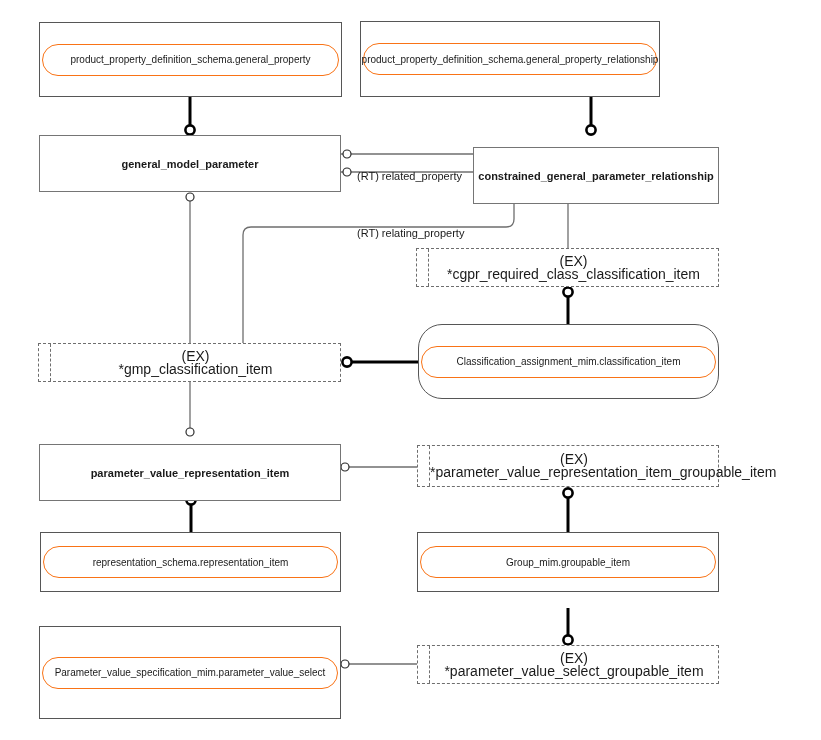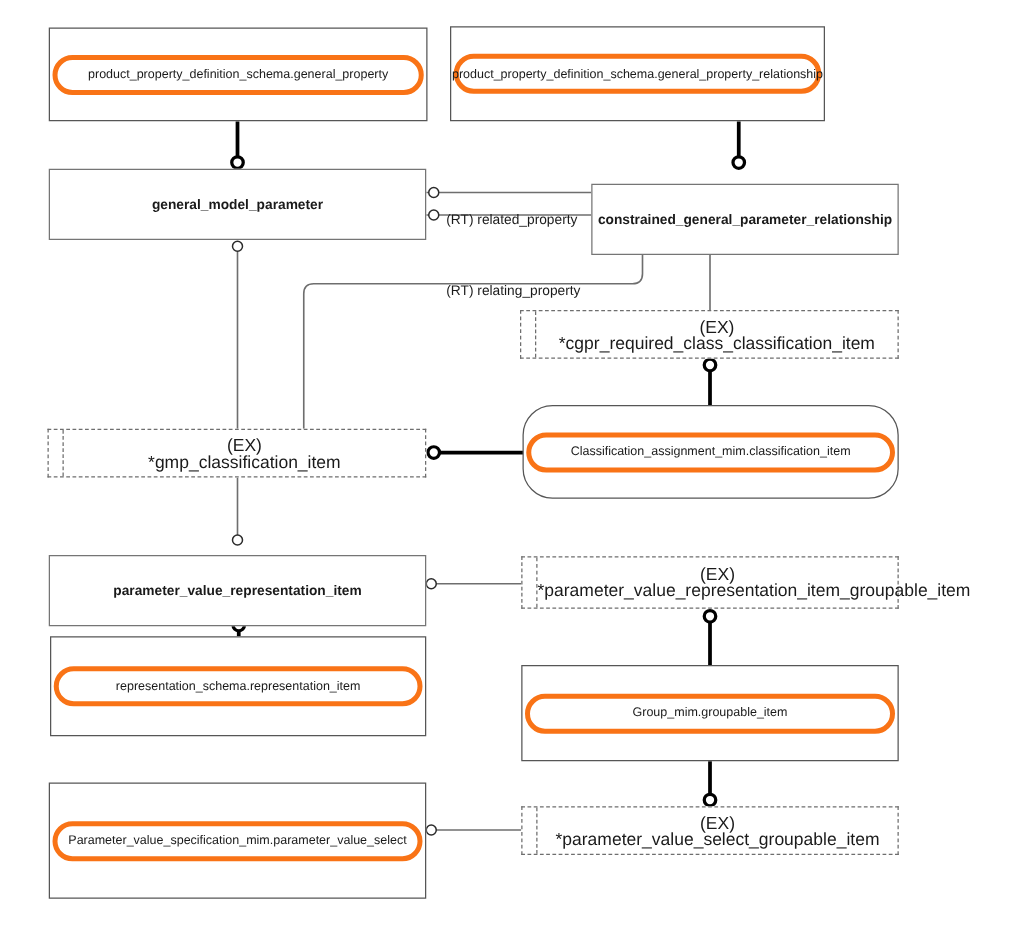--- a/index.html
+++ b/index.html
@@ -39,21 +39,21 @@
   .refbox {
     border: 1px solid #565656;
   }
   .stadium {
     position: absolute;
     left: 2px;
     right: 2px;
     top: 50%;
     transform: translateY(-50%);
     height: 32px;
-    border: 4px solid #f97316;
+    border: 1px solid #f97316;
     border-radius: 16px;
     display: flex;
     align-items: center;
     justify-content: center;
     text-align: center;
     font-size: 10px;
     white-space: nowrap;
     background: #ffffff;
     box-sizing: border-box;
   }
@@ -148,27 +148,27 @@
       <span>product_property_definition_schema.general_property_relationship</span>
     </div>
   </div>
 
   <div class="node refbox" style="left:418px; top:324px; width:301px; height:75px;border-radius:24px;">
     <div class="stadium">
       <span>Classification_assignment_mim.classification_item</span>
     </div>
   </div>
 
-  <div class="node refbox" style="left:40px; top:509px; width:301px; height:80px;padding-left:36px;">
+  <div class="node refbox" style="left:40px; top:532px; width:301px; height:60px;padding-left:36px;">
     <div class="stadium">
       <span>representation_schema.representation_item</span>
     </div>
   </div>
 
-  <div class="node refbox" style="left:417px; top:532px; width:302px; height:77px;">
+  <div class="node refbox" style="left:417px; top:532px; width:302px; height:60px;">
     <div class="stadium">
       <span>Group_mim.groupable_item</span>
     </div>
   </div>
 
   <div class="node refbox" style="left:39px; top:626px; width:302px; height:93px;">
     <div class="stadium">
       <span>Parameter_value_specification_mim.parameter_value_select</span>
     </div>
   </div>

